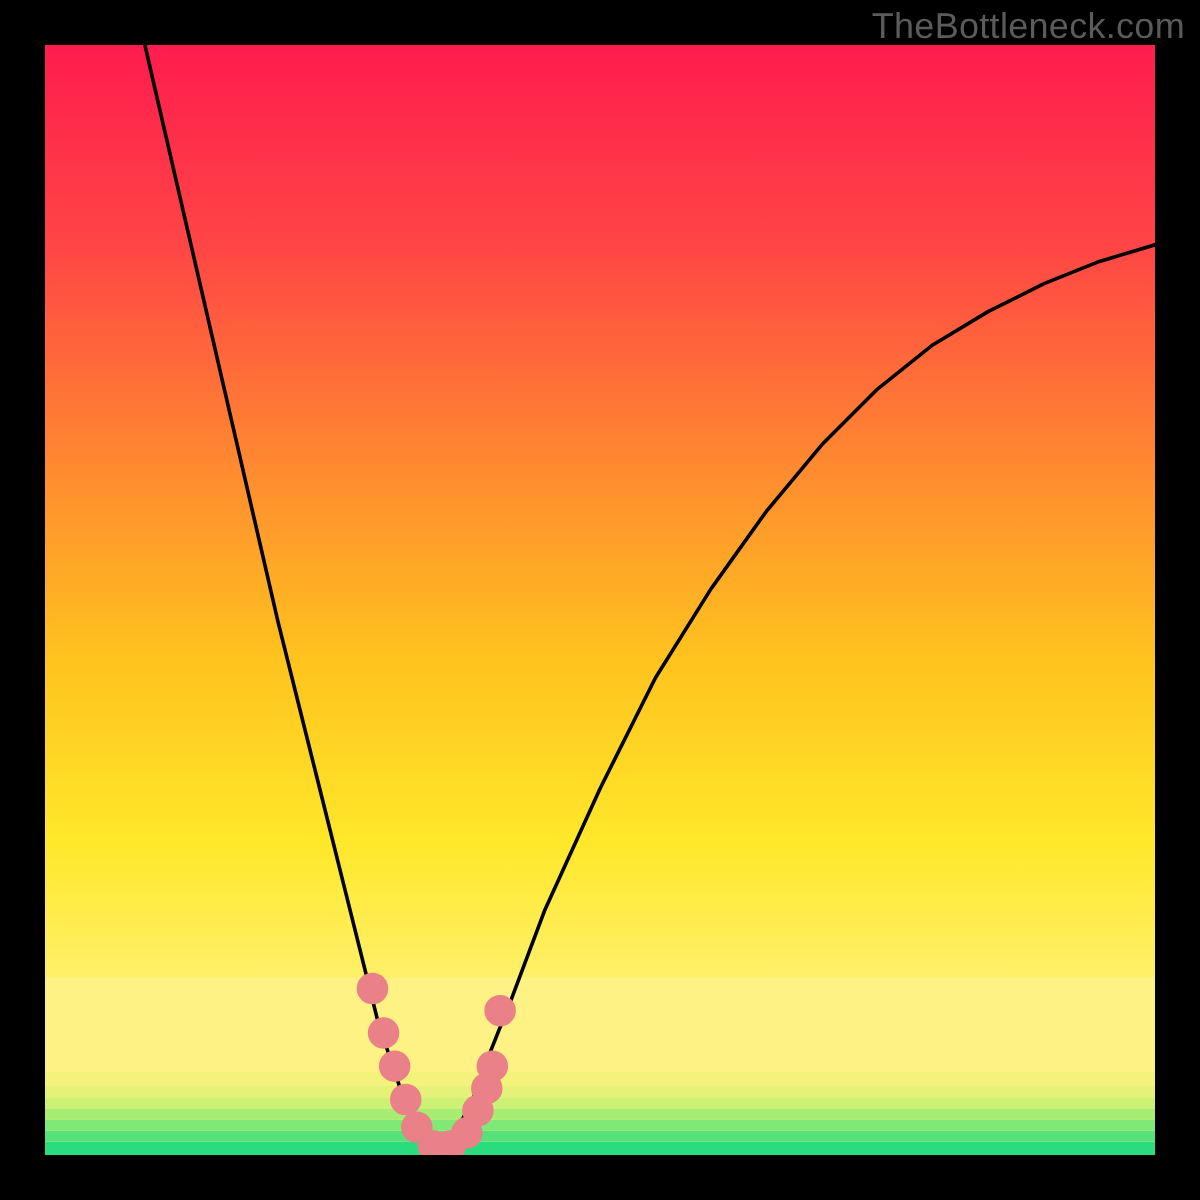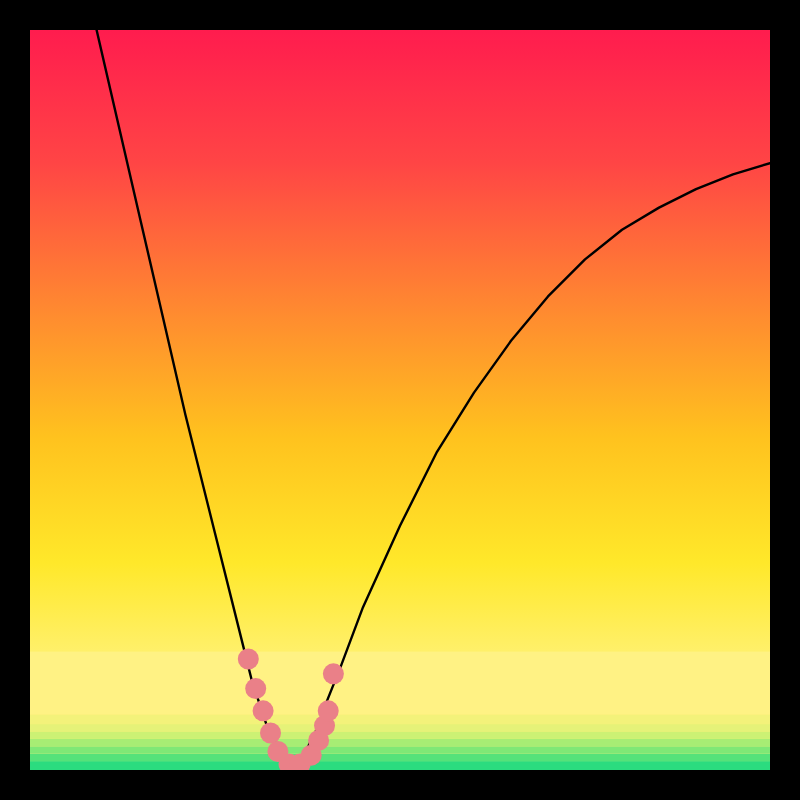--- a/index.html
+++ b/index.html
@@ -33,20 +33,21 @@
     letter-spacing: 0.2px;
     user-select: none;
   }
   svg { display: block; }
 </style>
 </head>
 <body>
 
 <div class="frame">
 
+  <div class="watermark">TheBottleneck.com</div>
 
   <div class="plot-area">
     <svg id="chart-svg" width="740" height="740" viewBox="0 0 740 740">
       <defs>
         <linearGradient id="bg-grad" x1="0" y1="0" x2="0" y2="1">
             <stop offset="0%" stop-color="#ff1c4e"></stop>
             <stop offset="18%" stop-color="#ff4545"></stop>
             <stop offset="38%" stop-color="#ff8a30"></stop>
             <stop offset="55.00000000000001%" stop-color="#ffc21e"></stop>
             <stop offset="72%" stop-color="#ffe82a"></stop>

